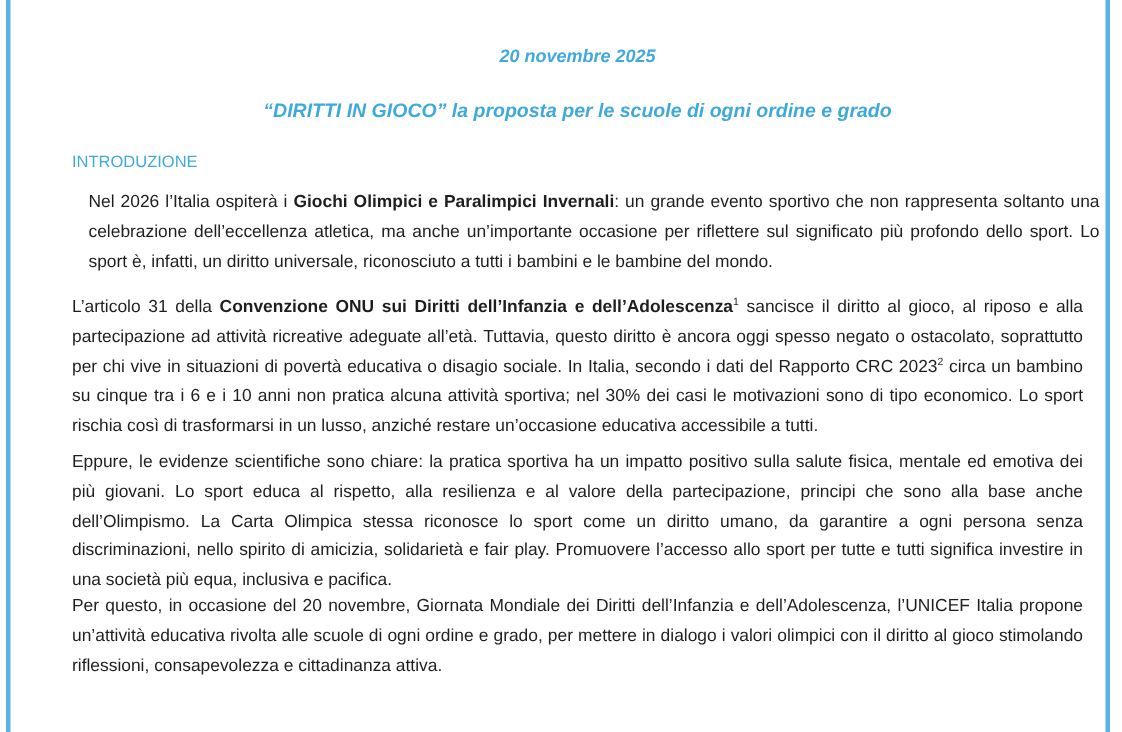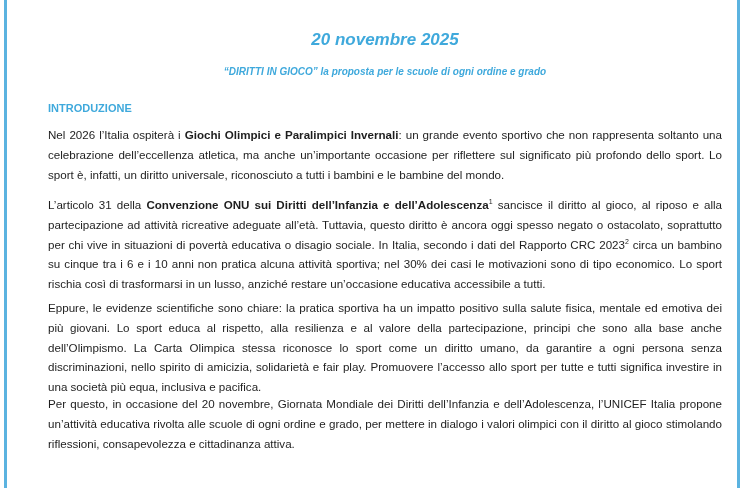--- a/index.html
+++ b/index.html
@@ -1,24 +1,24 @@
 <!DOCTYPE html>
 <html><head>
 <meta charset="utf-8">
 <style>
   html, body { margin:0; padding:0; background:#ffffff; }
   body { width:748px; height:488px; overflow:hidden; position:relative; font-family:"Liberation Sans", sans-serif; }
   .border-left { position:absolute; left:4px; top:0; width:3px; height:488px; background:#5bb3e0; }
   .border-right { position:absolute; left:737px; top:0; width:3px; height:488px; background:#5bb3e0; }
   .page { position:absolute; left:48px; top:0; width:674px; color:#222; }
-  .date { position:absolute; top:30px; left:0; width:674px; text-align:center; color:#3fa9dc; font-style:italic; font-weight:bold; font-size:17px; }
-  .subtitle { position:absolute; top:66px; left:0; width:674px; text-align:center; color:#3fa9dc; font-style:italic; font-weight:bold; font-size:10px; }
-  .section { position:absolute; top:102px; left:0; color:#3fa9dc; font-weight:bold; font-size:11px;text-align:center; }
+  .date { position:absolute; top:30px; left:0; width:674px; text-align:center; color:#3fa9dc; font-style:italic; font-weight:bold; font-size:12px; }
+  .subtitle { position:absolute; top:66px; left:0; width:674px; text-align:center; color:#3fa9dc; font-style:italic; font-weight:bold; font-size:13px; }
+  .section { position:absolute; top:102px; left:0; color:#3fa9dc; font-weight:normal; font-size:11px;text-align:center; }
   .para { position:absolute; left:0; width:674px; font-size:11.6px; line-height:19.8px; text-align:justify; color:#1e1e1e; }
-  .p1 { top:125px; }
+  .p1 { top:125px;margin-left:11px; }
   .p2 { top:195px; }
   .p3 { top:298px; }
   .p4 { top:394px; }
   b { font-weight:bold; }
   sup { font-size:7px; line-height:0; }
 </style>
 </head>
 <body>
 
 <div class="border-left"></div>

